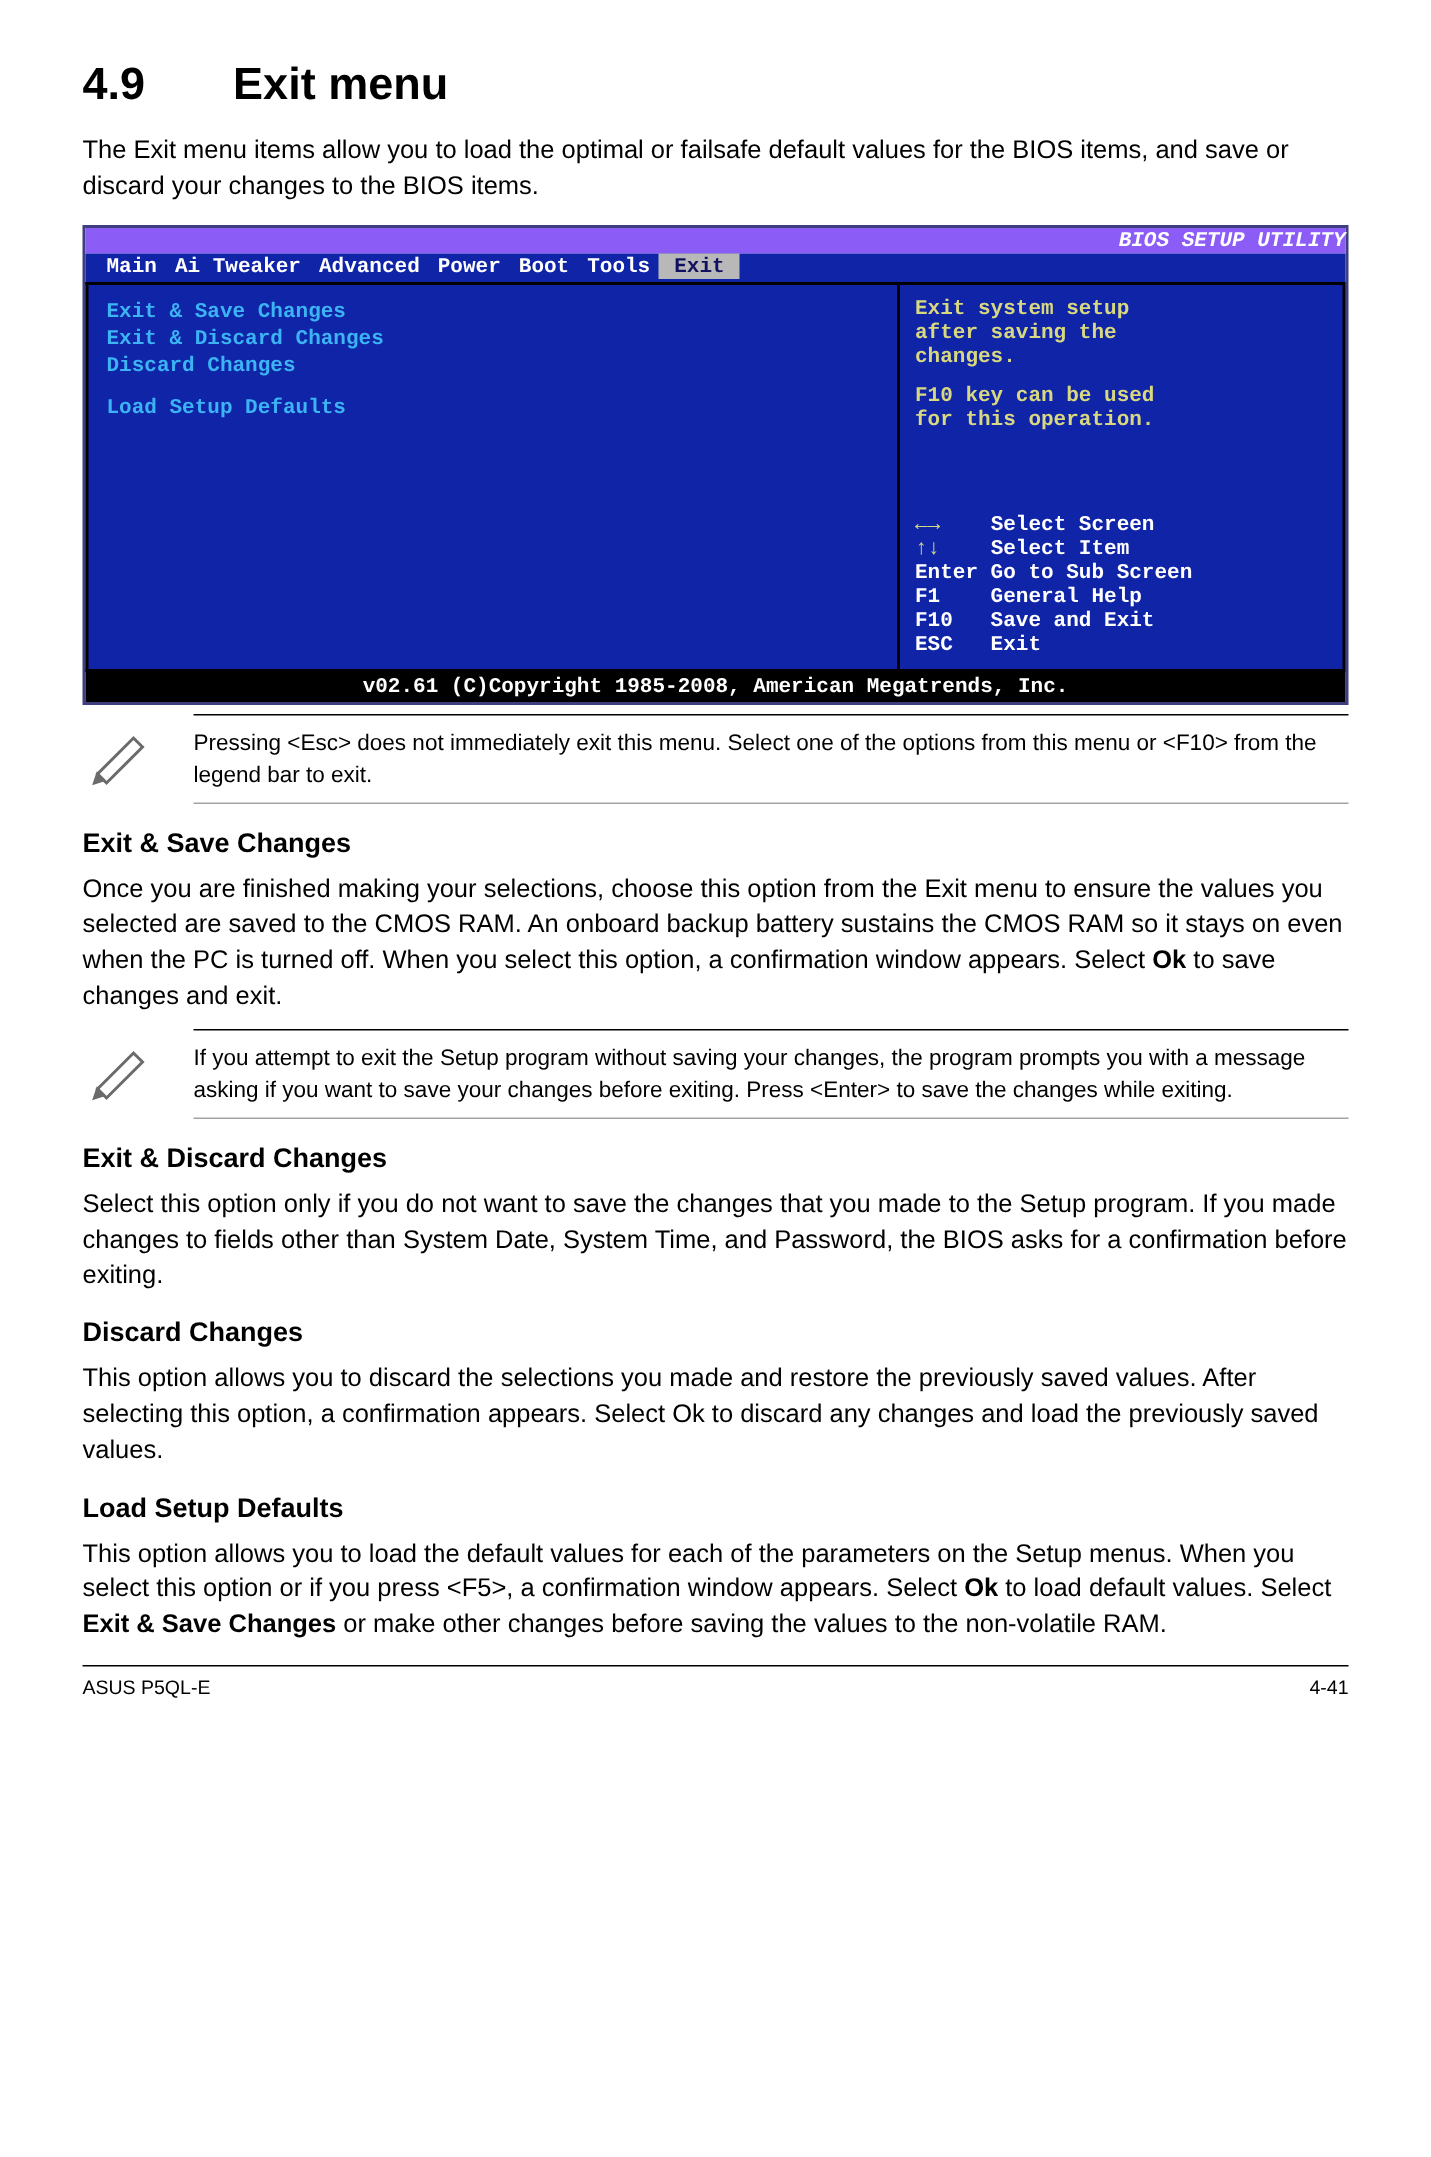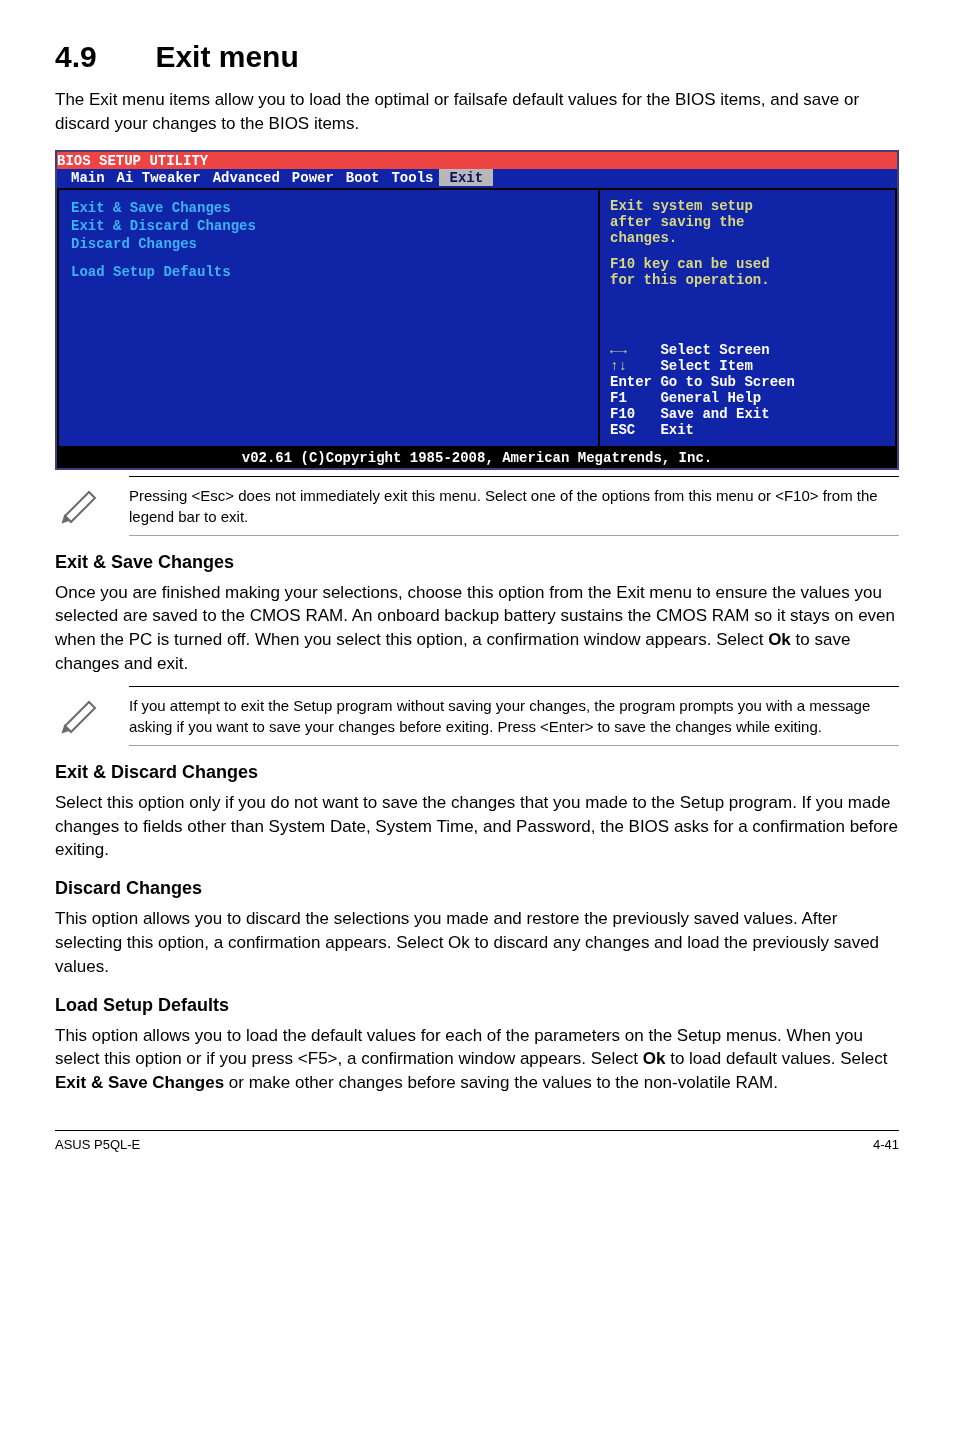--- a/index.html
+++ b/index.html
@@ -33,25 +33,26 @@
     margin: 0 0 10px 0;
   }
   .bios-box {
     border: 2px solid #3f3f7f;
     font-family: "Courier New", Courier, monospace;
     font-size: 14px;
     color: #d8d880;
     margin-bottom: 6px;
   }
   .bios-title {
-    background: #ef4444;
+    background: #8b5cf6;
     color: #fff;
-    text-align: left;
+    text-align: right;
     font-weight: bold;
     padding: 1px 0 0 0;
+    font-style: italic;
   }
   .bios-menubar {
     background: #1024a8;
     color: #fff;
     display: flex;
     font-weight: bold;
     padding: 0 8px 2px 8px;
   }
   .menu-item { padding: 1px 6px 0 6px; }
   .menu-exit {
@@ -107,21 +108,21 @@
     border-top: 1px solid #000;
     border-bottom: 1px solid #a3a3a3;
     padding: 8px 0;
     font-size: 15px;
     line-height: 1.4;
   }
   .page-footer {
     display: flex;
     justify-content: space-between;
     border-top: 1px solid #000;
-    margin-top: 35px;
+    margin-top: 15px;
     padding-top: 6px;
     font-size: 13px;
   }
   b { font-weight: bold; }
 </style>
 </head>
 <body>
 
 <h1>
   <span>4.9</span>

